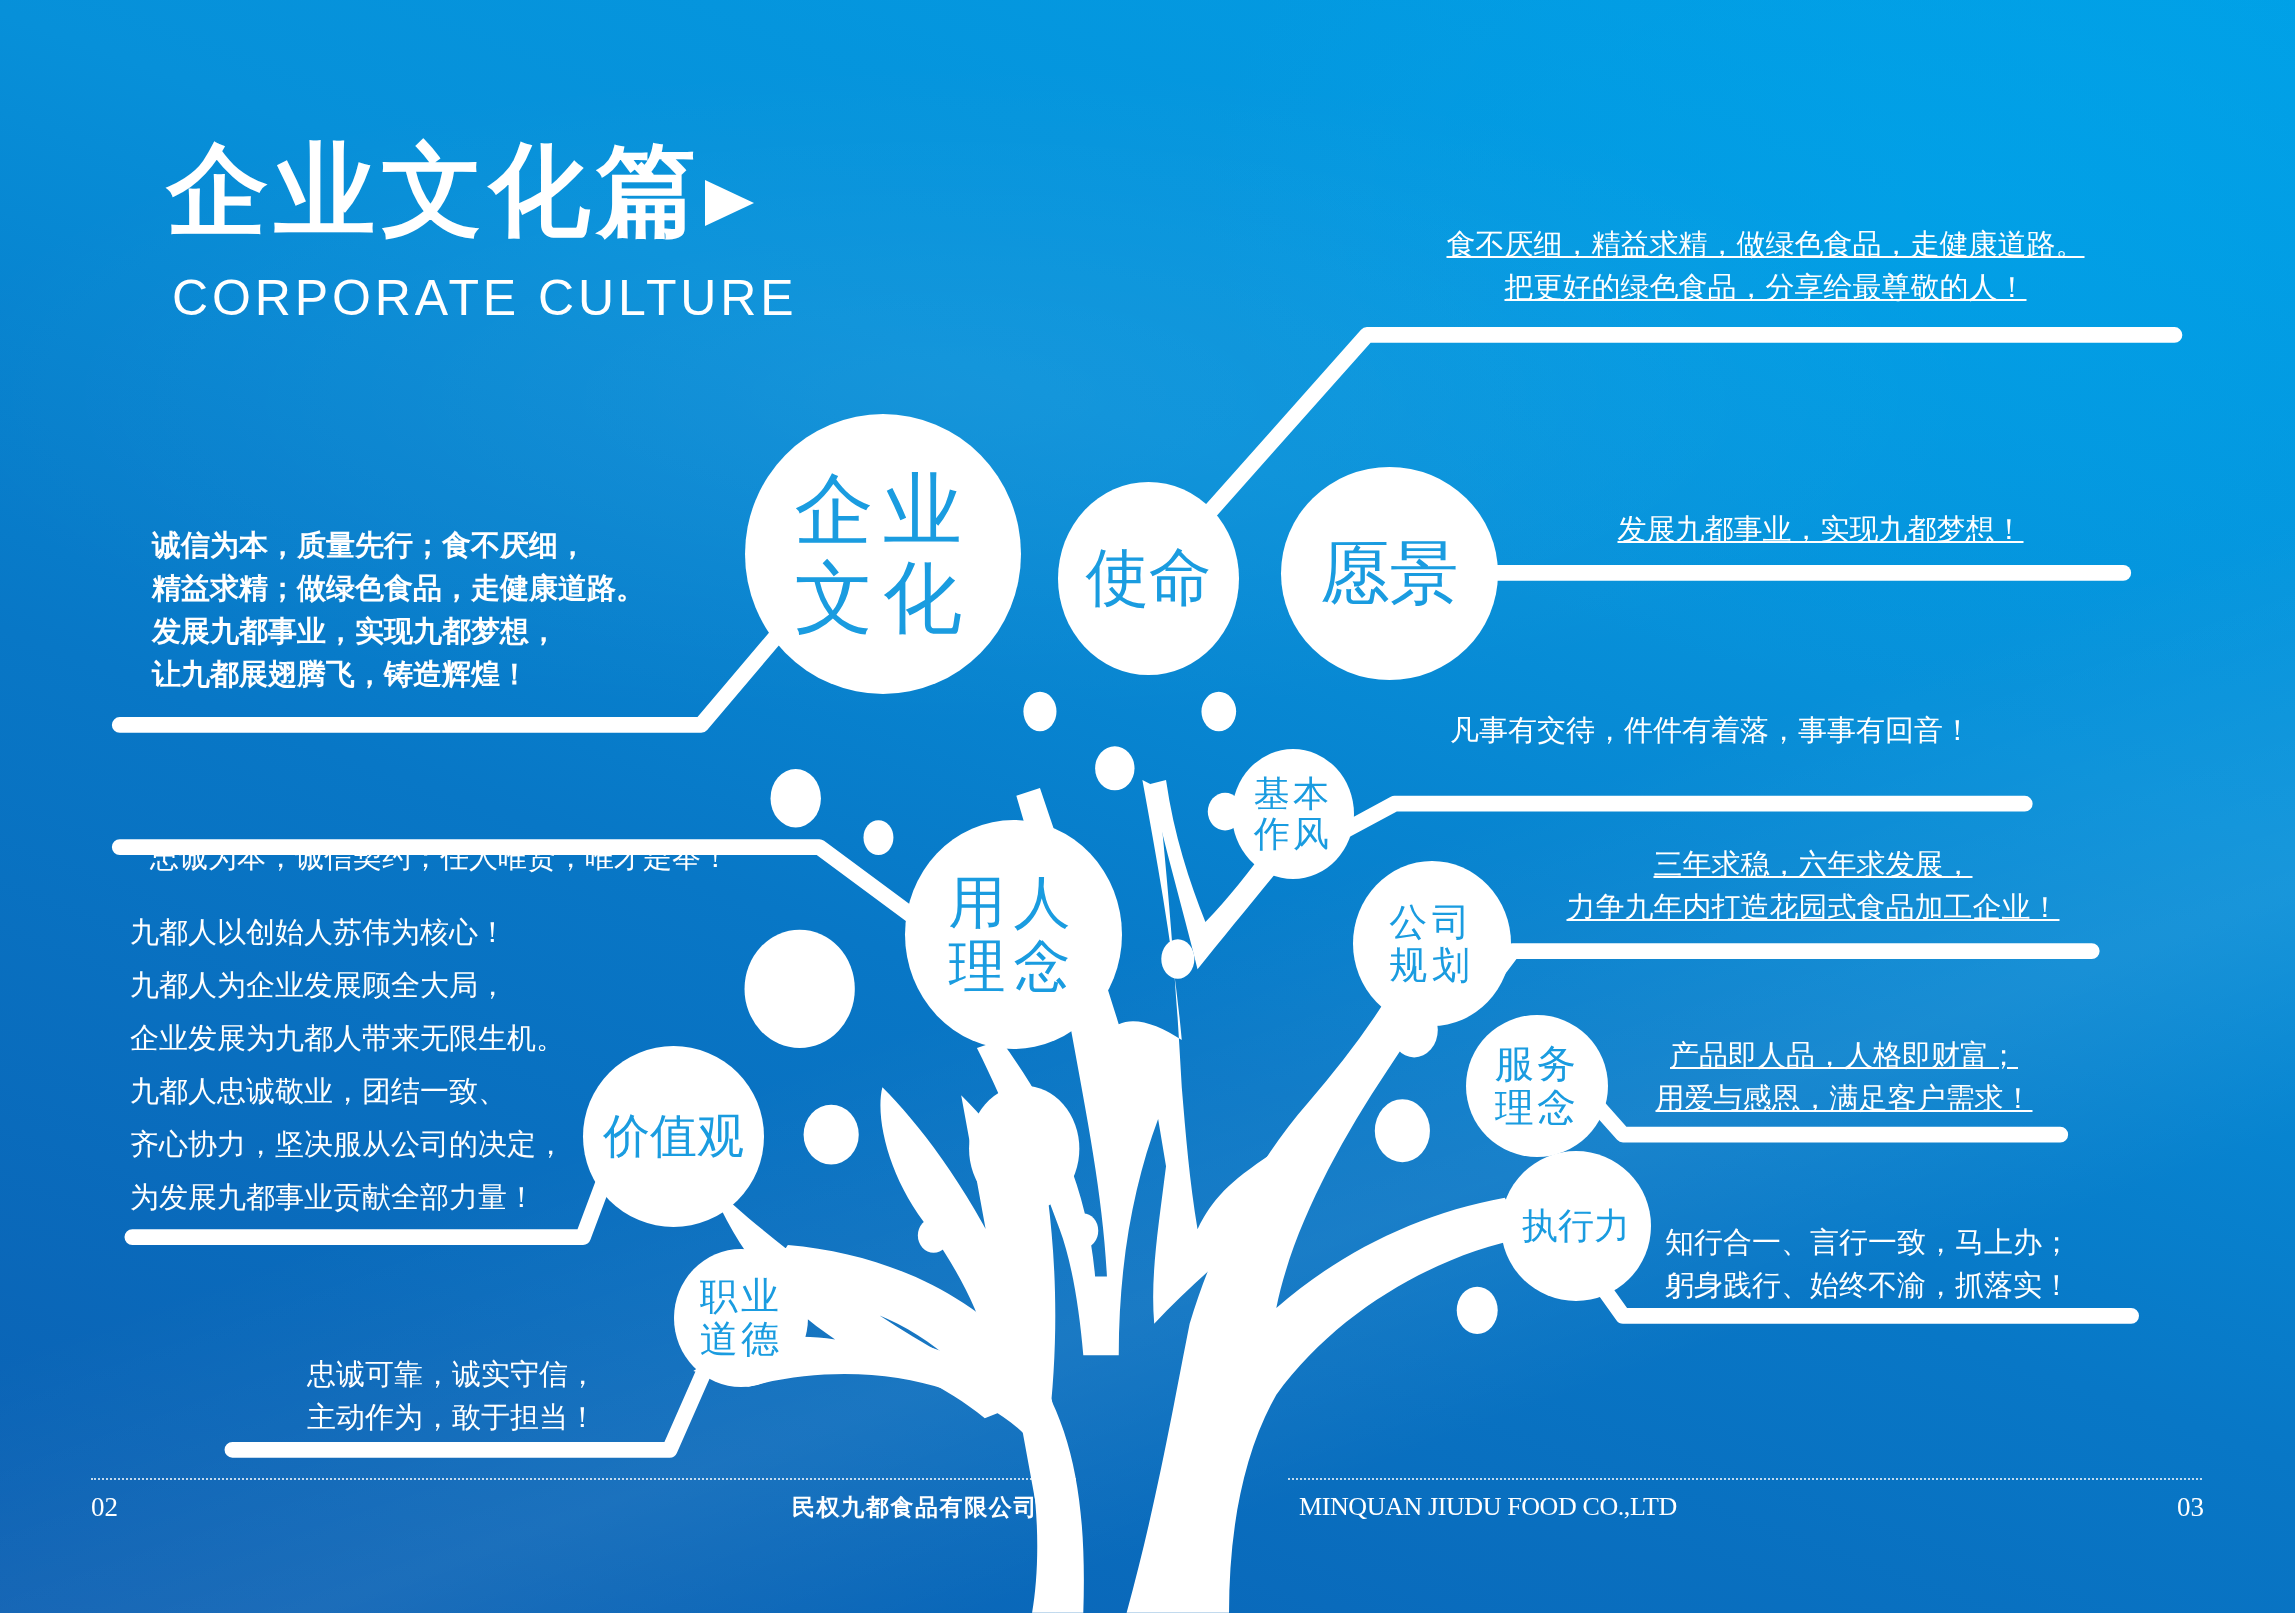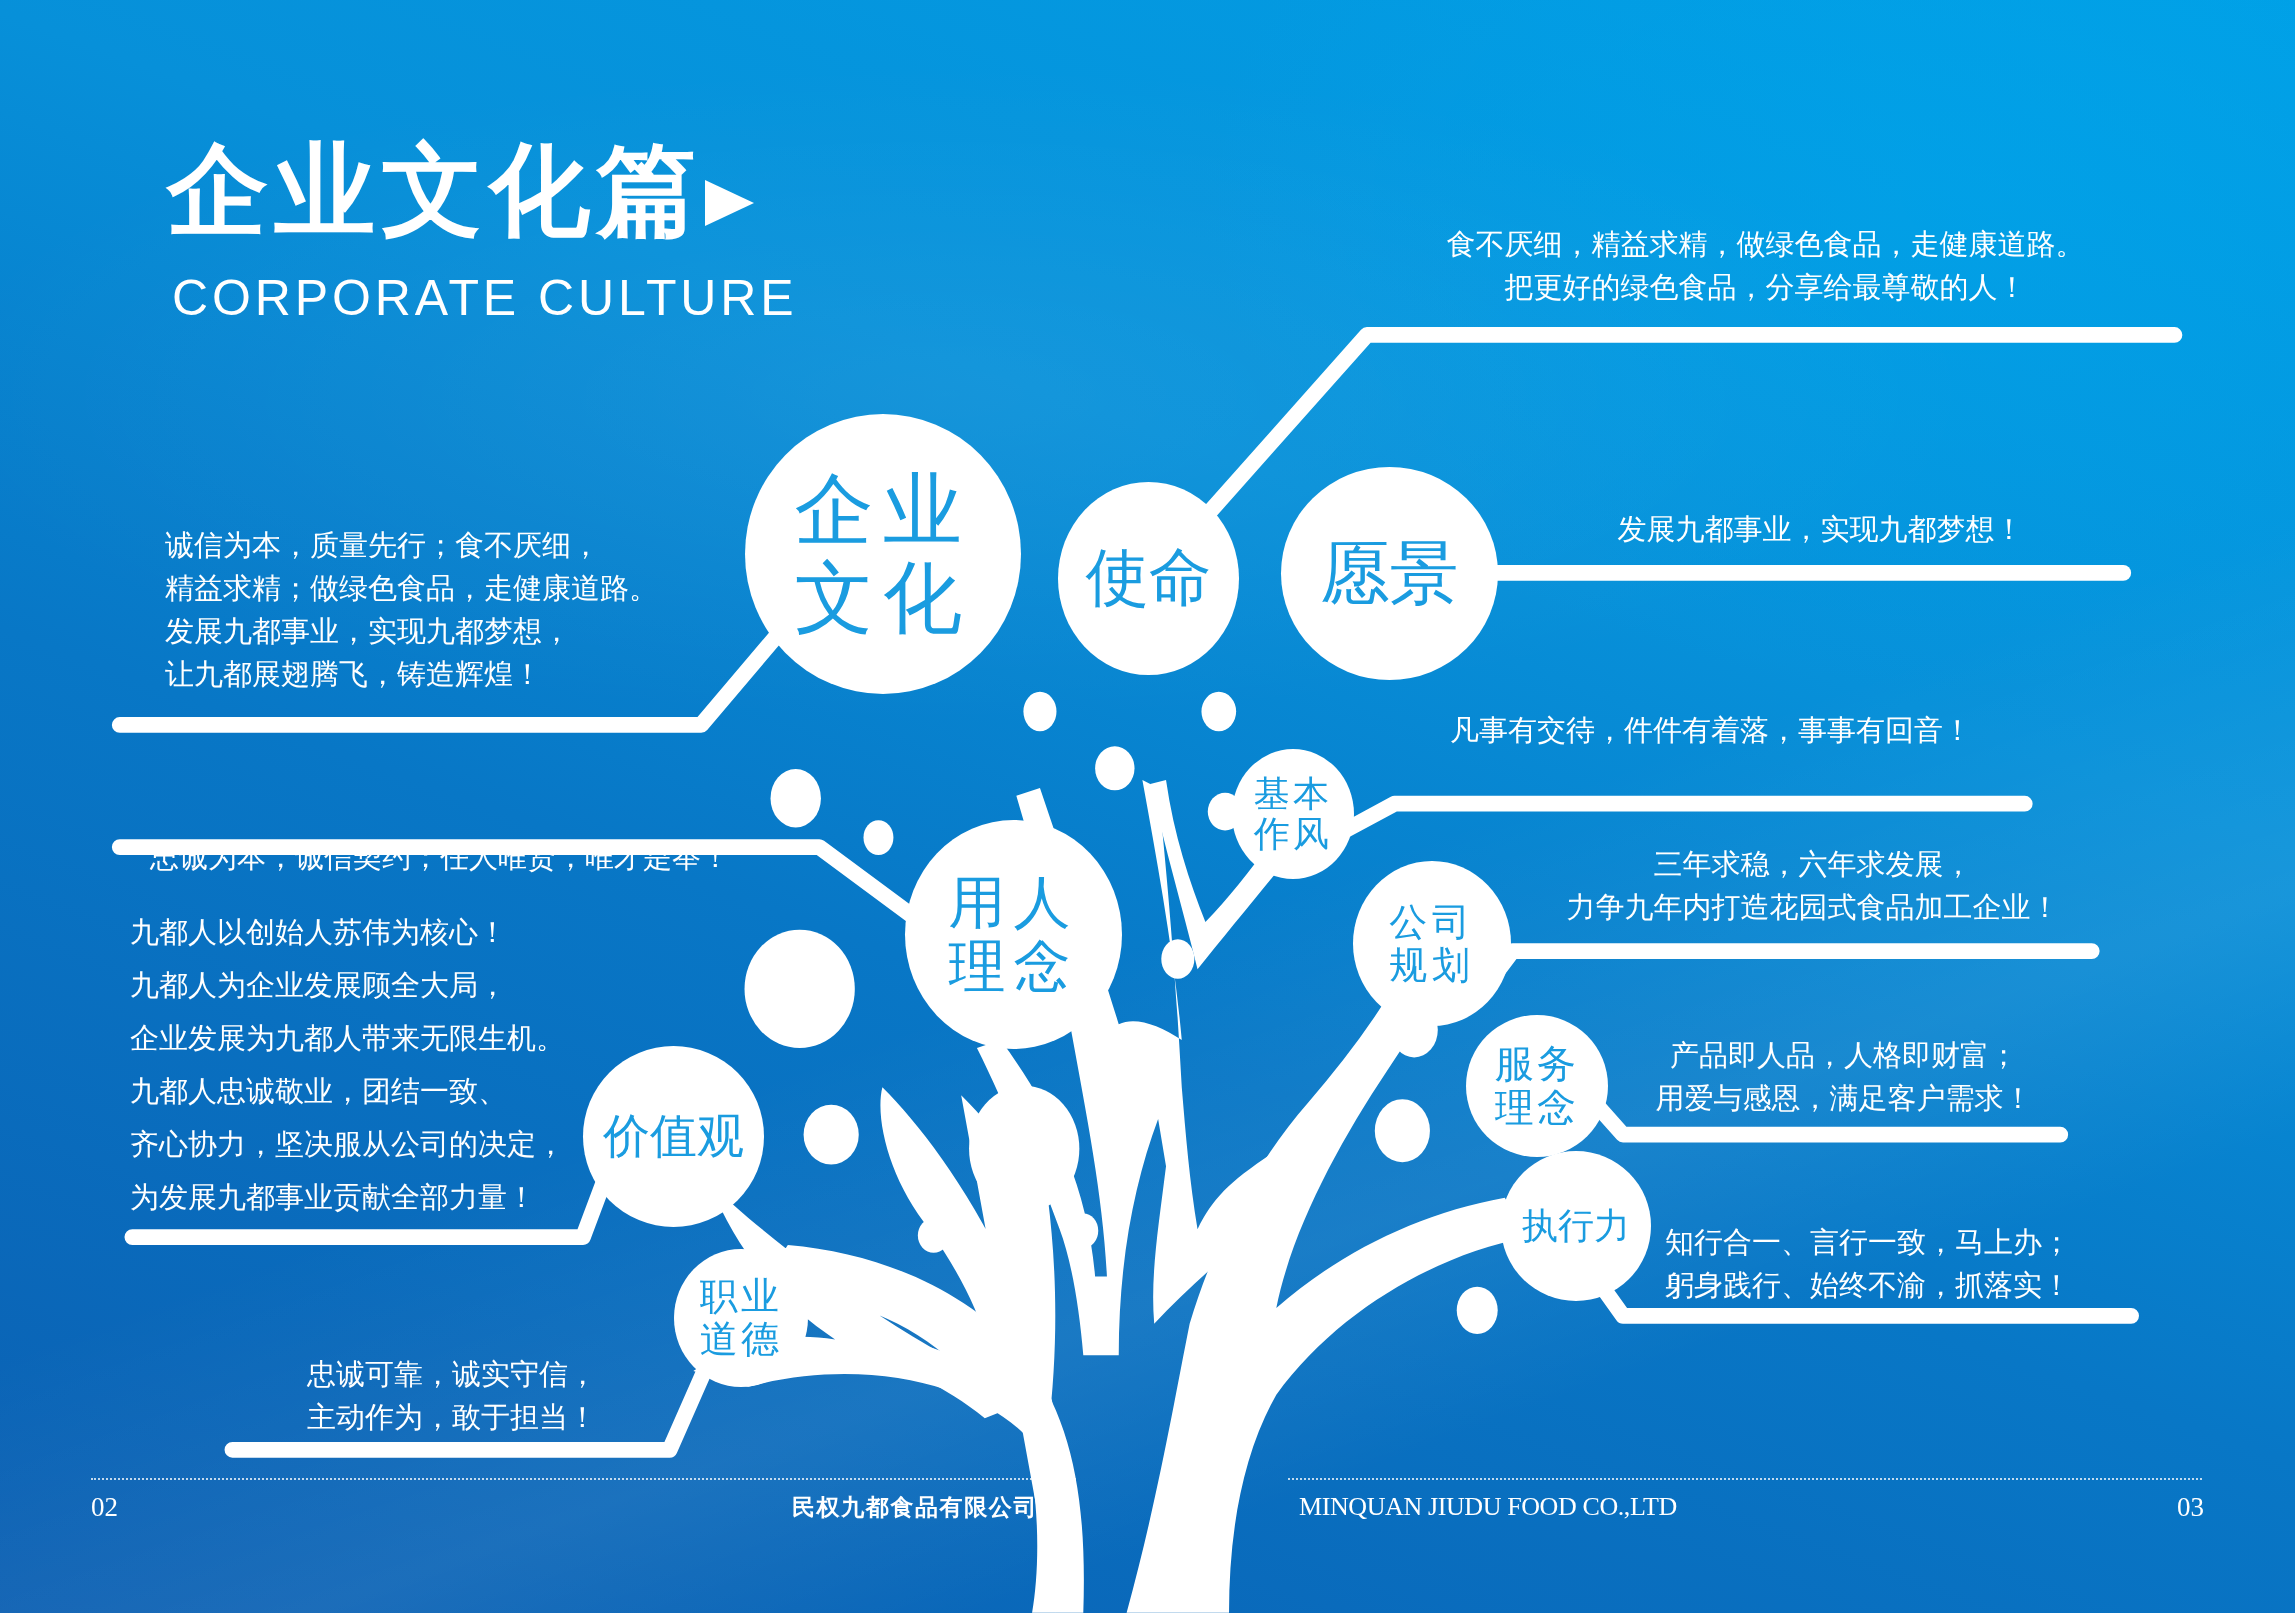--- a/index.html
+++ b/index.html
@@ -12,21 +12,21 @@
   .page::before{content:"";position:absolute;inset:0;
     background:
       radial-gradient(ellipse 1734px 552px at 946px 394px, rgba(255,255,255,0.06), rgba(255,255,255,0) 60%),
       linear-gradient(160deg, rgba(255,255,255,0) 55%, rgba(255,255,255,0.07) 70%, rgba(255,255,255,0) 80%);}
   svg.tree{position:absolute;left:0;top:0;}
   .title{position:absolute;left:167px;top:140px;color:#fff;font-size:101px;font-weight:bold;letter-spacing:6.3px;line-height:1;}
   .title-arrow{position:absolute;left:705px;top:180px;width:0;height:0;border-left:49px solid #fff;border-top:23.6px solid transparent;border-bottom:23.6px solid transparent;}
   .title-arrow::after{content:"";position:absolute;left:-49px;top:-11px;width:0;height:0;border-left:20.5px solid transparent;}
   .subtitle{position:absolute;left:172px;top:273px;color:#fff;font-size:50px;letter-spacing:3.9px;font-family:"Liberation Sans",sans-serif;line-height:1;text-align:center;}
   .txt{position:absolute;color:#fff;font-size:29px;line-height:43px;white-space:nowrap;}
-  .txt.c{text-align:center;}
+  .txt.c{text-align:center;text-decoration:underline;}
   .bubble{position:absolute;border-radius:50%;background:#fff;color:#1a9ce0;display:flex;align-items:center;justify-content:center;text-align:center;line-height:1.12;}
   .bubble span{display:block;}
   .footer-line{position:absolute;top:1478px;height:0;border-top:2.4px dotted rgba(255,255,255,0.75);}
   .footer-text{position:absolute;color:#fff;white-space:nowrap;}
 </style>
 </head>
 <body>
 
 <div class="page">
 
@@ -137,21 +137,21 @@
 
   <div class="txt c" style="left:1399px;top:223px;width:733px;">
     <div>食不厌细，精益求精，做绿色食品，走健康道路。</div>
     <div>把更好的绿色食品，分享给最尊敬的人！</div>
   </div>
 
   <div class="txt c" style="left:1576px;top:508px;width:489px;">
     <div>发展九都事业，实现九都梦想！</div>
   </div>
 
-  <div class="txt" style="left:165px;top:524px;">
+  <div class="txt" style="left:152px;top:524px;font-weight:bold;">
     <div>诚信为本，质量先行；食不厌细，</div>
     <div>精益求精；做绿色食品，走健康道路。</div>
     <div>发展九都事业，实现九都梦想，</div>
     <div>让九都展翅腾飞，铸造辉煌！</div>
   </div>
 
   <div class="txt" style="left:150px;top:790px;margin-top:46px;">
     <div>忠诚为本，诚信契约；任人唯贤，唯才是举！</div>
   </div>
 

